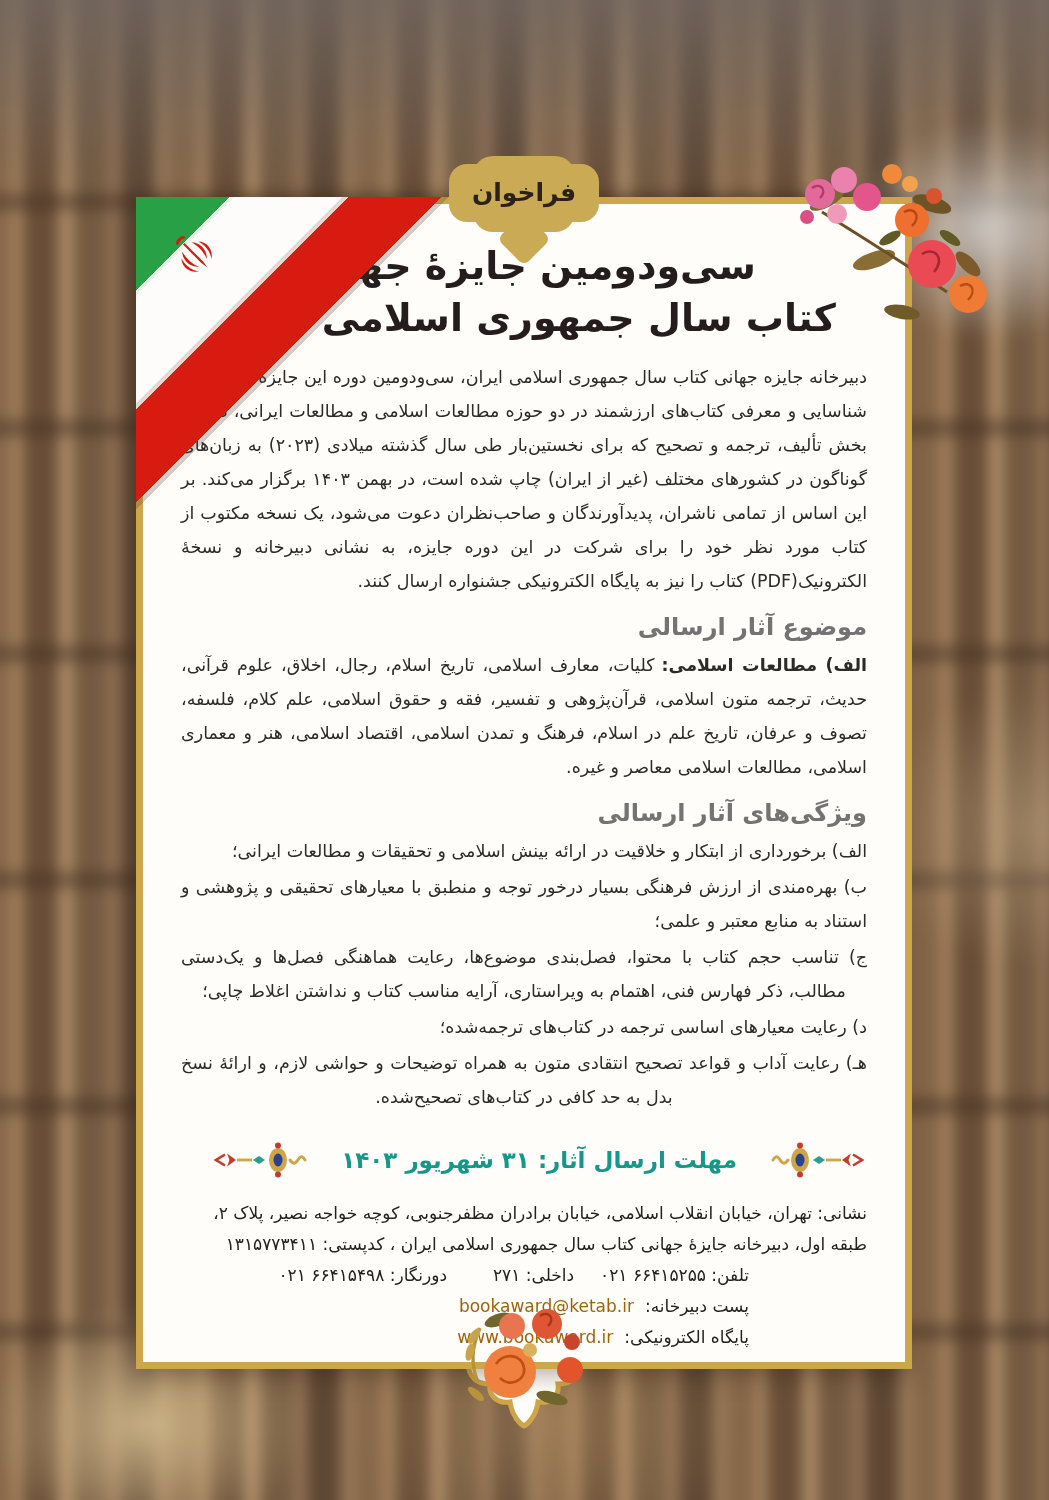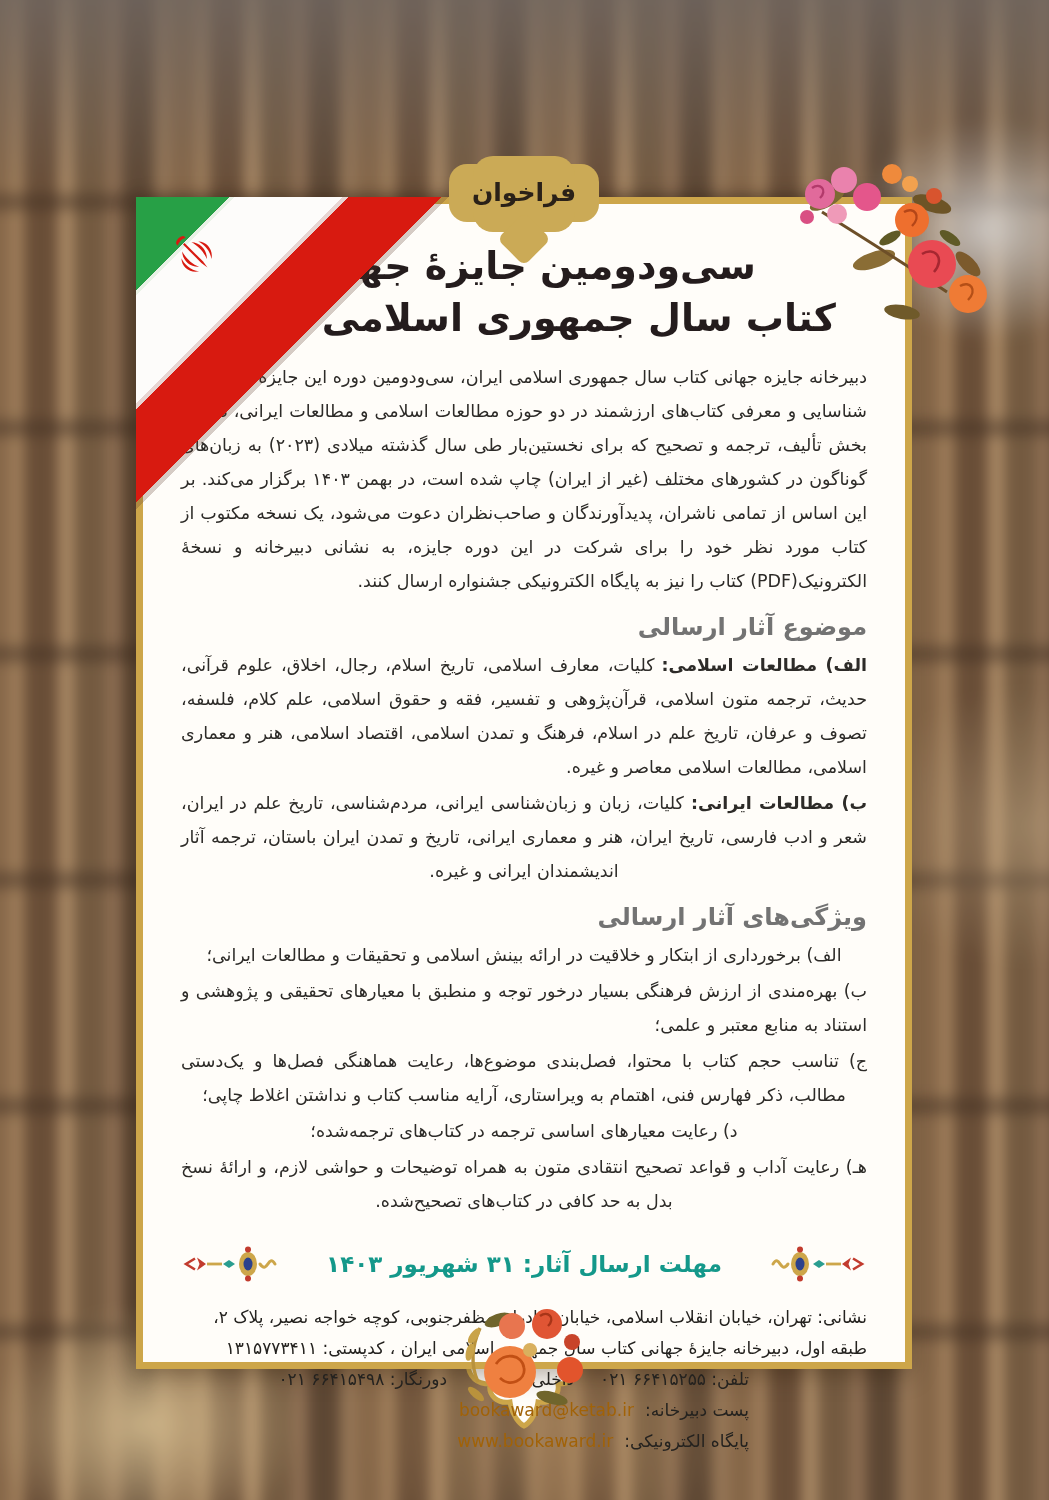--- a/index.html
+++ b/index.html
@@ -38,25 +38,25 @@
   .emblem{position:absolute;left:38px;top:33px;transform:rotate(-45deg);}
   
   .card[dir="rtl"]{direction:rtl;}
   .title{margin:36px 0 0;text-align:center;color:#241c1d;font-size:38px;line-height:52px;font-weight:bold;}
   .title span{display:block;}
   .intro,.item{font-size:17.5px;line-height:34px;color:#2d2b28;margin:0;}
   .intro{margin-top:16px;text-align:justify;}
   .teal{margin:12px 0 4px;font-size:24px;line-height:34px;color:#737373;text-align:right;font-weight:bold;}
   .item{margin-top:2px;}
   .item .lead{font-weight:bold;margin-left:7px;}
-  .al-right{text-align:center;}
+  .al-right{text-align:right;}
   .al-just{text-align:justify;}
   .al-justc{text-align:justify;text-align-last:center;}
   
-  .deadline-row{margin-top:22px;height:48px;display:flex;align-items:center;justify-content:space-between;gap:30px;direction:ltr;}
+  .deadline-row{margin-top:22px;height:48px;display:flex;align-items:center;justify-content:flex-end;gap:30px;direction:ltr;}
   .deadline{font-size:23px;font-weight:bold;color:#14988a;white-space:nowrap;}
   .orn-left{transform:scaleX(-1);}
   
   .contact{margin-top:14px;font-size:17px;line-height:31px;color:#24221f;}
   .c-line{text-align:right;}
   .c-ind{padding-left:0;padding-right:118px;}
   .c-ext{margin-right:26px;}
   .c-fax{margin-right:46px;}
   .c-val{margin-right:11px;color:#a16207;text-decoration:none;}
   
@@ -96,23 +96,20 @@
     <h1 class="title">
       <span>سی‌ودومین جایزهٔ جهانی</span>
       <span>کتاب سال جمهوری اسلامی ایران</span>
     </h1>
 
     <p class="intro">دبیرخانه جایزه جهانی کتاب سال جمهوری اسلامی ایران، سی‌ودومین دوره این جایزه را با هدف شناسایی و معرفی کتاب‌های ارزشمند در دو حوزه مطالعات اسلامی و مطالعات ایرانی، در سه بخش تألیف، ترجمه و تصحیح که برای نخستین‌بار طی سال گذشته میلادی (۲۰۲۳) به زبان‌های گوناگون در کشورهای مختلف (غیر از ایران) چاپ شده است، در بهمن ۱۴۰۳ برگزار می‌کند. بر این اساس از تمامی ناشران، پدیدآورندگان و صاحب‌نظران دعوت می‌شود، یک نسخه مکتوب از کتاب مورد نظر خود را برای شرکت در این دوره جایزه، به نشانی دبیرخانه و نسخهٔ الکترونیک(PDF) کتاب را نیز به پایگاه الکترونیکی جشنواره ارسال کنند.</p>
 
     <h2 class="teal">موضوع آثار ارسالی</h2>
     <p class="item al-just">
       <b class="lead">الف) مطالعات اسلامی:</b><span>کلیات، معارف اسلامی، تاریخ اسلام، رجال، اخلاق، علوم قرآنی، حدیث، ترجمه متون اسلامی، قرآن‌پژوهی و تفسیر، فقه و حقوق اسلامی، علم کلام، فلسفه، تصوف و عرفان، تاریخ علم در اسلام، فرهنگ و تمدن اسلامی، اقتصاد اسلامی، هنر و معماری اسلامی، مطالعات اسلامی معاصر و غیره.</span>
-    </p>
-    <p class="item al-justc">
-      <b class="lead">ب) مطالعات ایرانی:</b><span>کلیات، زبان و زبان‌شناسی ایرانی، مردم‌شناسی، تاریخ علم در ایران، شعر و ادب فارسی، تاریخ ایران، هنر و معماری ایرانی، تاریخ و تمدن ایران باستان، ترجمه آثار اندیشمندان ایرانی و غیره.</span>
     </p>
 
     <h2 class="teal">ویژگی‌های آثار ارسالی</h2>
     <p class="item al-right">الف) برخورداری از ابتکار و خلاقیت در ارائه بینش اسلامی و تحقیقات و مطالعات ایرانی؛</p>
     <p class="item al-just">ب) بهره‌مندی از ارزش فرهنگی بسیار درخور توجه و منطبق با معیارهای تحقیقی و پژوهشی و استناد به منابع معتبر و علمی؛</p>
     <p class="item al-justc">ج) تناسب حجم کتاب با محتوا، فصل‌بندی موضوع‌ها، رعایت هماهنگی فصل‌ها و یک‌دستی مطالب، ذکر فهارس فنی، اهتمام به ویراستاری، آرایه مناسب کتاب و نداشتن اغلاط چاپی؛</p>
     <p class="item al-right">د) رعایت معیارهای اساسی ترجمه در کتاب‌های ترجمه‌شده؛</p>
     <p class="item al-justc">هـ) رعایت آداب و قواعد تصحیح انتقادی متون به همراه توضیحات و حواشی لازم، و ارائهٔ نسخ بدل به حد کافی در کتاب‌های تصحیح‌شده.</p>
 
     <div class="deadline-row">

